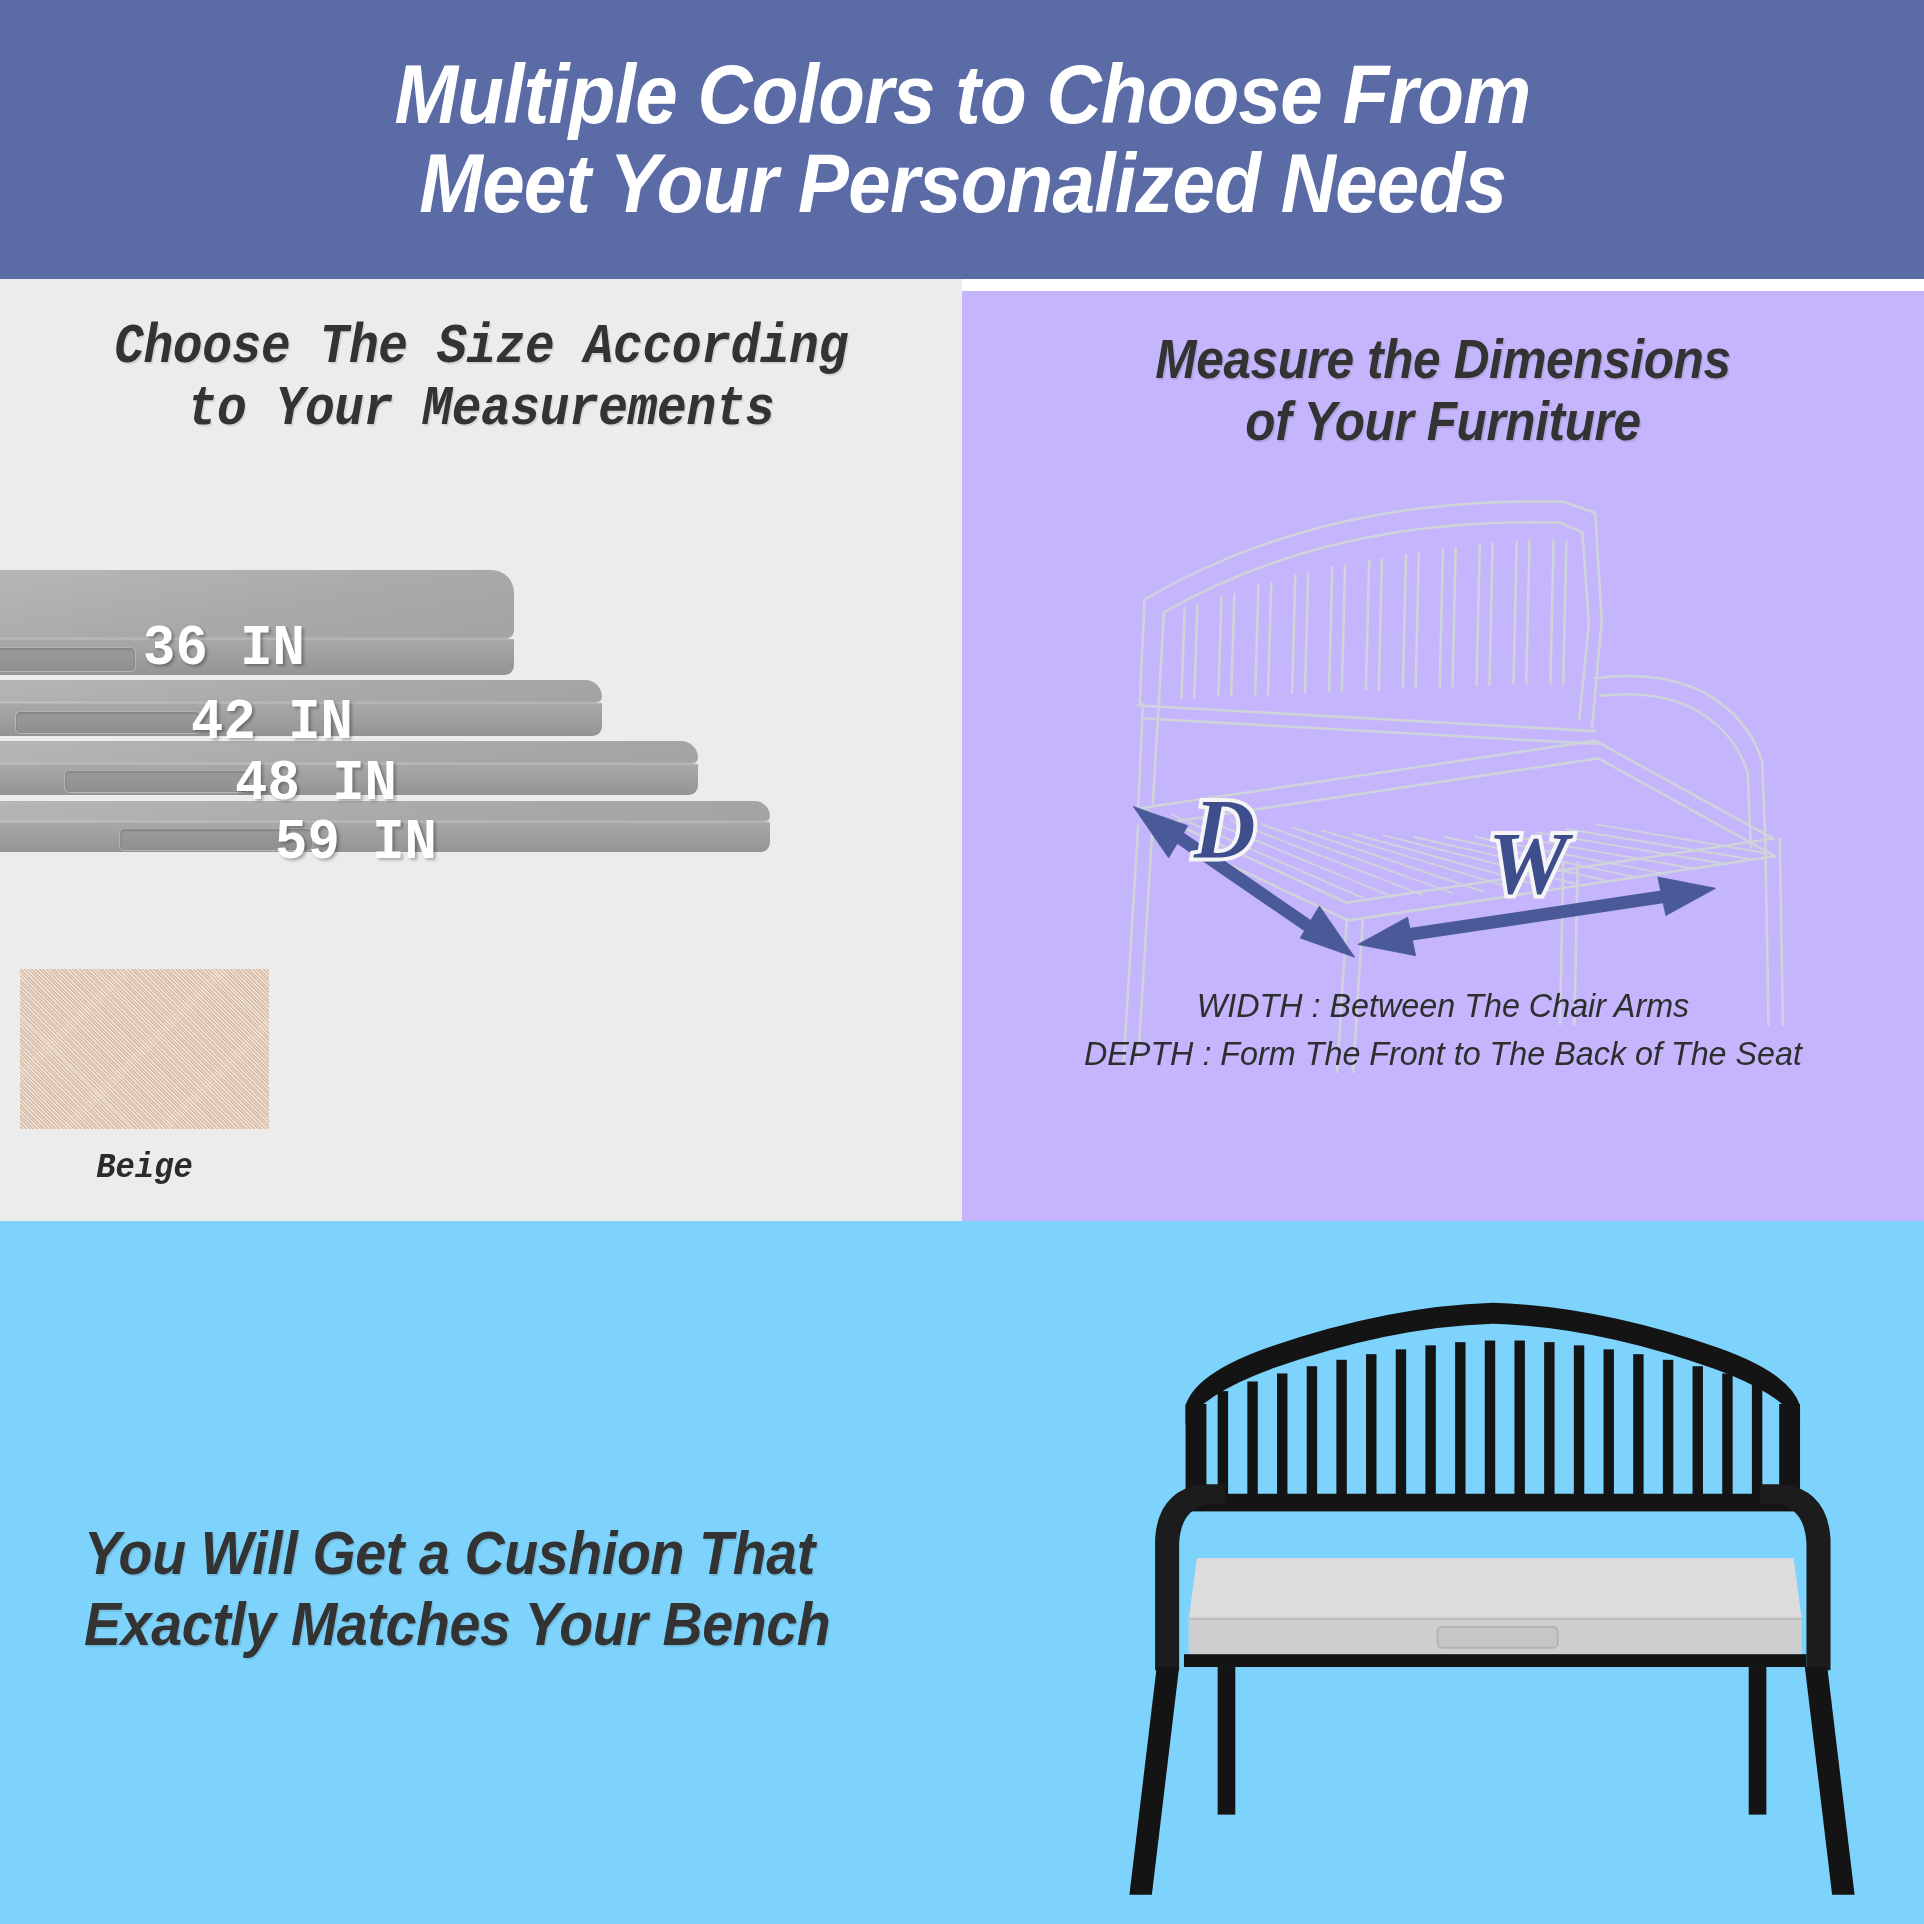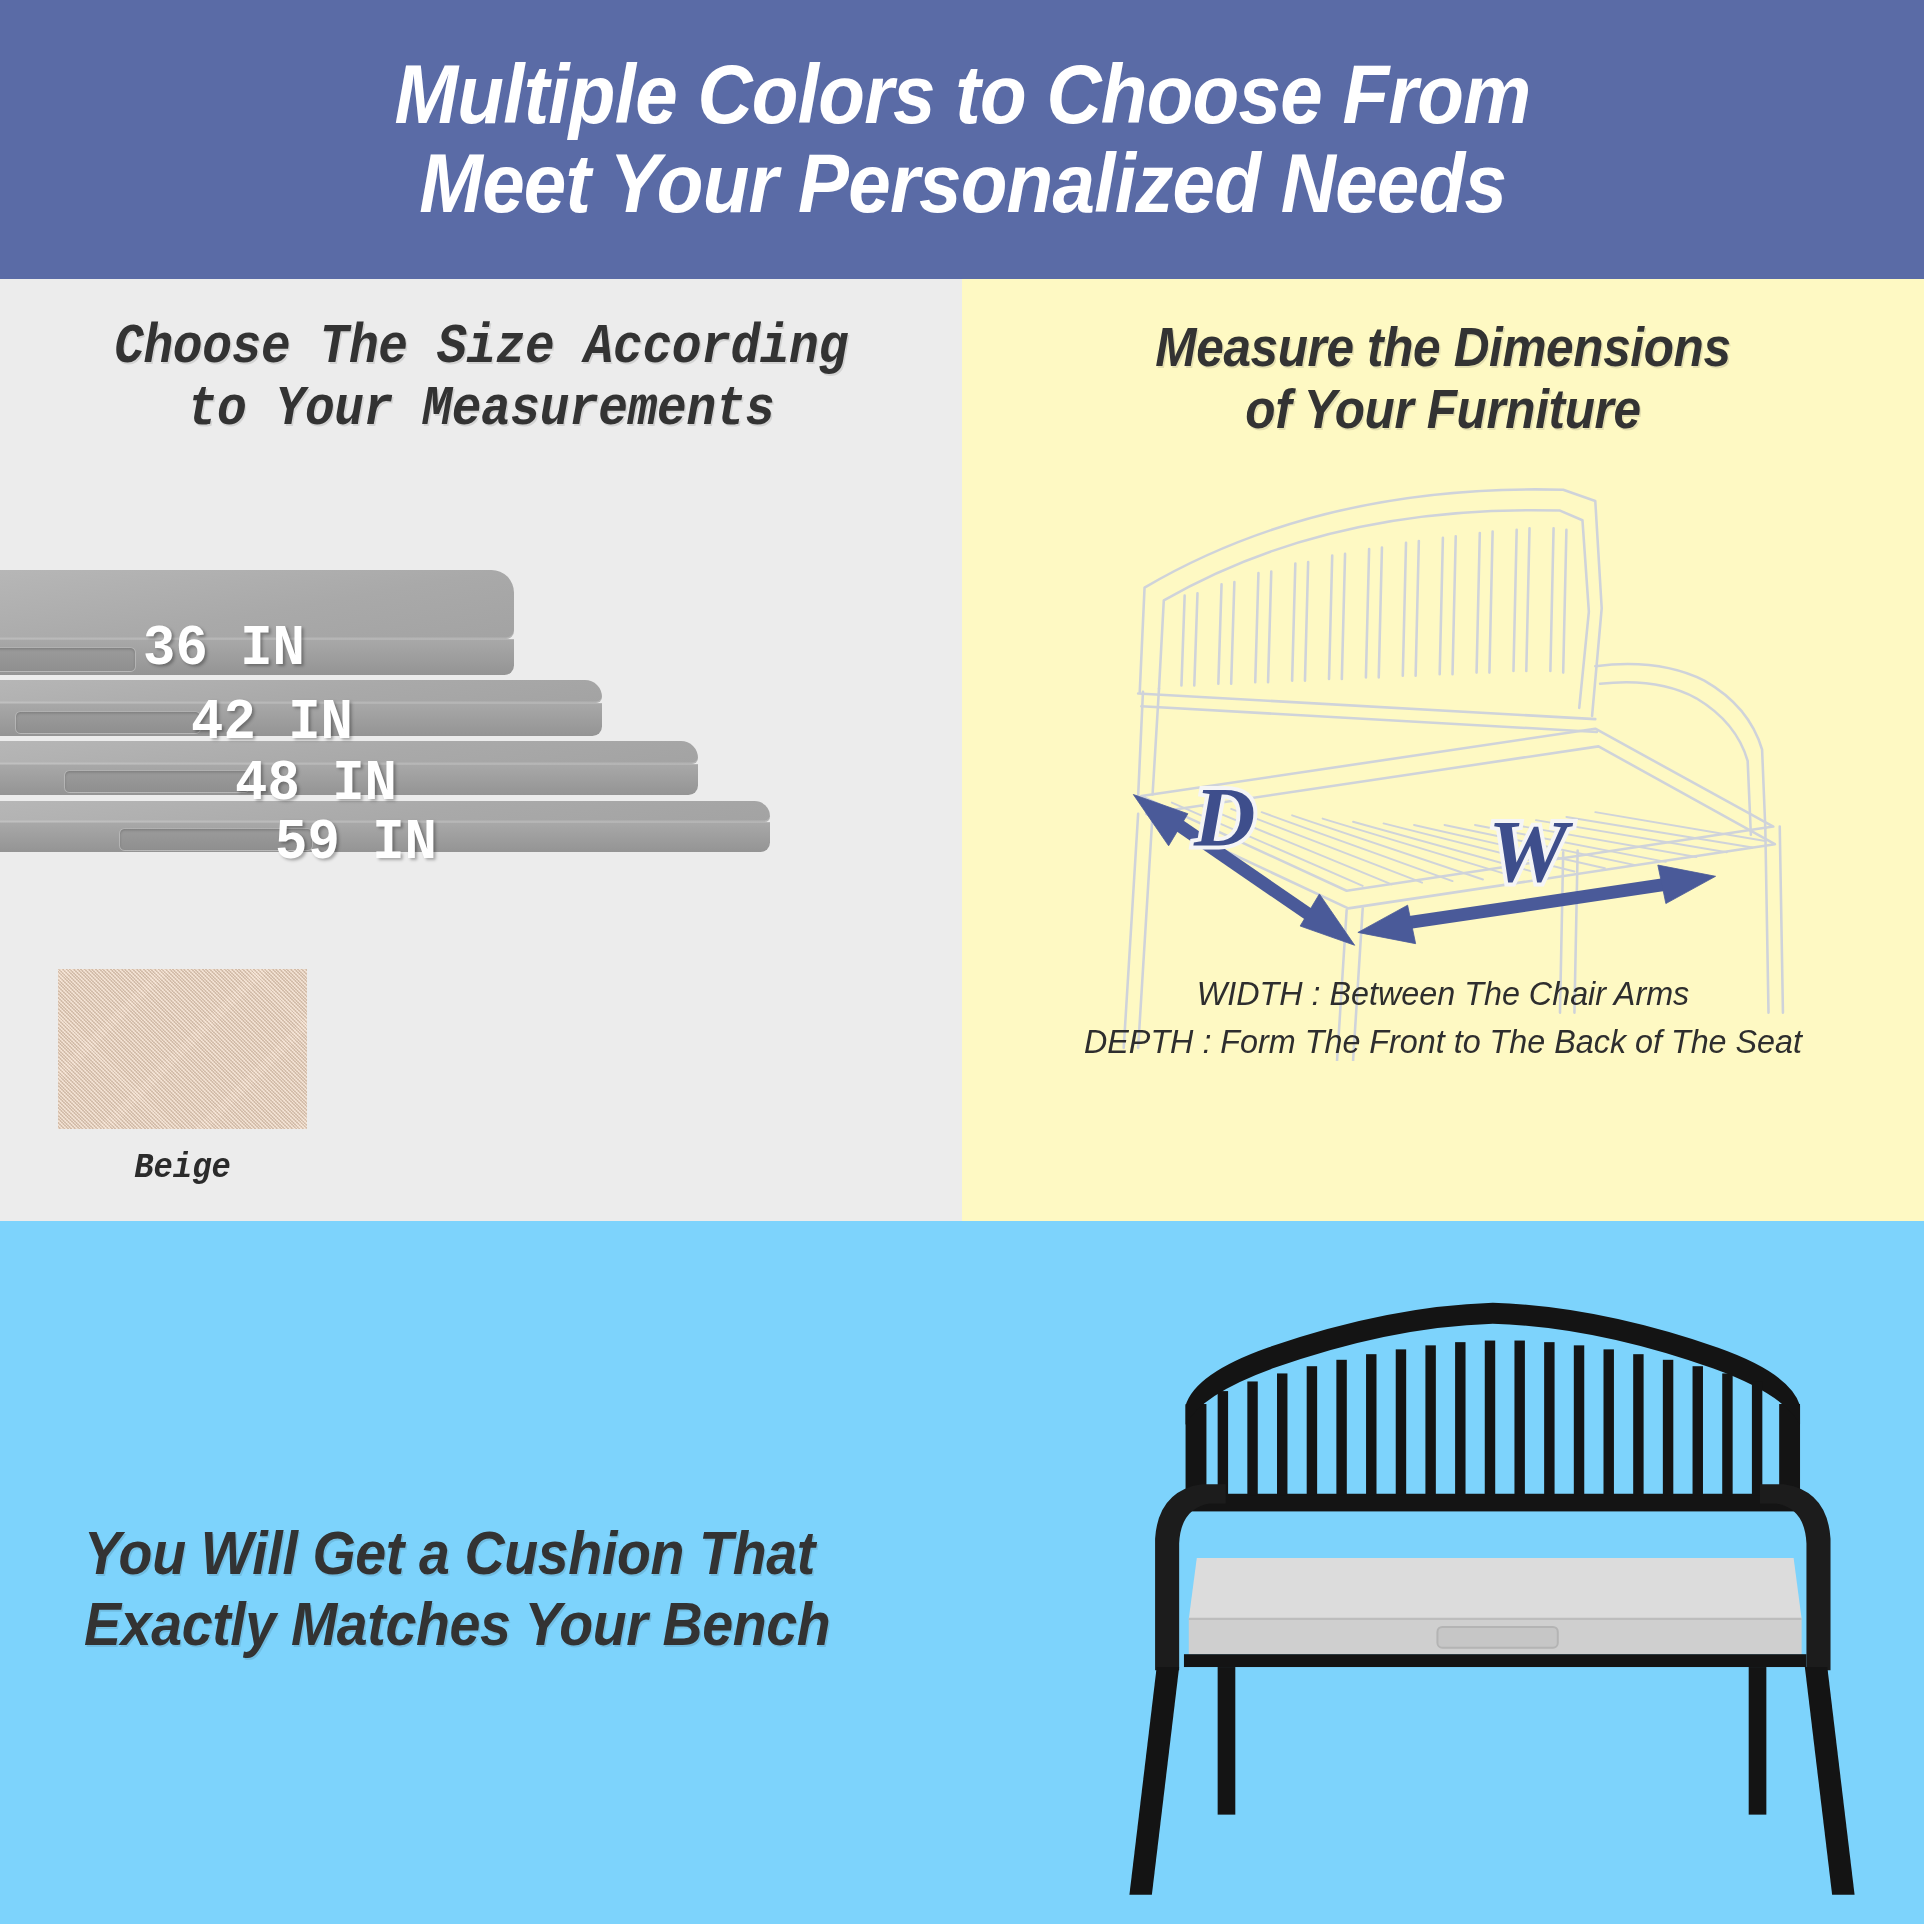--- a/index.html
+++ b/index.html
@@ -32,22 +32,22 @@
     text-align:center;
   }
 
   
   .panels{position:absolute;left:0;top:279px;width:1925px;height:942px;}
   .panel-left{
     position:absolute;left:0;top:0;width:962px;height:942px;
     background:#ececec;overflow:hidden;font-family:Liberation Mono, monospace;
   }
   .panel-right{
-    position:absolute;left:962px;top:0;width:962px;height:942px;
-    background:#fef9c3;overflow:hidden;
+    position:absolute;left:962px;top:12px;width:962px;height:942px;
+    background:#c4b5fd;overflow:hidden;
   }
 
   .panel-heading{
     position:absolute;left:0;width:100%;
     text-align:center;
     color:#333333;
     font-weight:bold;font-style:italic;
     font-size:55px;line-height:1.12;
     letter-spacing:-0.4px;
     transform:scaleX(0.90);
@@ -84,21 +84,21 @@
     font-weight:bold;
     font-size:58px;
     letter-spacing:0px;
     transform:scaleX(0.93);
     text-shadow:2.4px 2.4px 3.2px rgba(0,0,0,.30);
     white-space:nowrap;
   }
 
   
   .swatches{position:absolute;left:0;top:690px;width:962px;height:233px;}
-  .swatch-cell{position:absolute;top:0;width:199px;margin-left:38px;}
+  .swatch-cell{position:absolute;top:0;width:199px;}
   .swatch{
     width:249px;height:160px;
     position:relative;overflow:hidden;
   }
   .swatch::after{
     content:"";position:absolute;inset:0;
     background-image:
       repeating-linear-gradient(45deg, rgba(255,255,255,.34) 0 1.2px, rgba(0,0,0,.10) 1.2px 2.6px),
       repeating-linear-gradient(-45deg, rgba(255,255,255,.10) 0 0.8px, rgba(0,0,0,.05) 0.8px 2.1px);
     opacity:.85;

